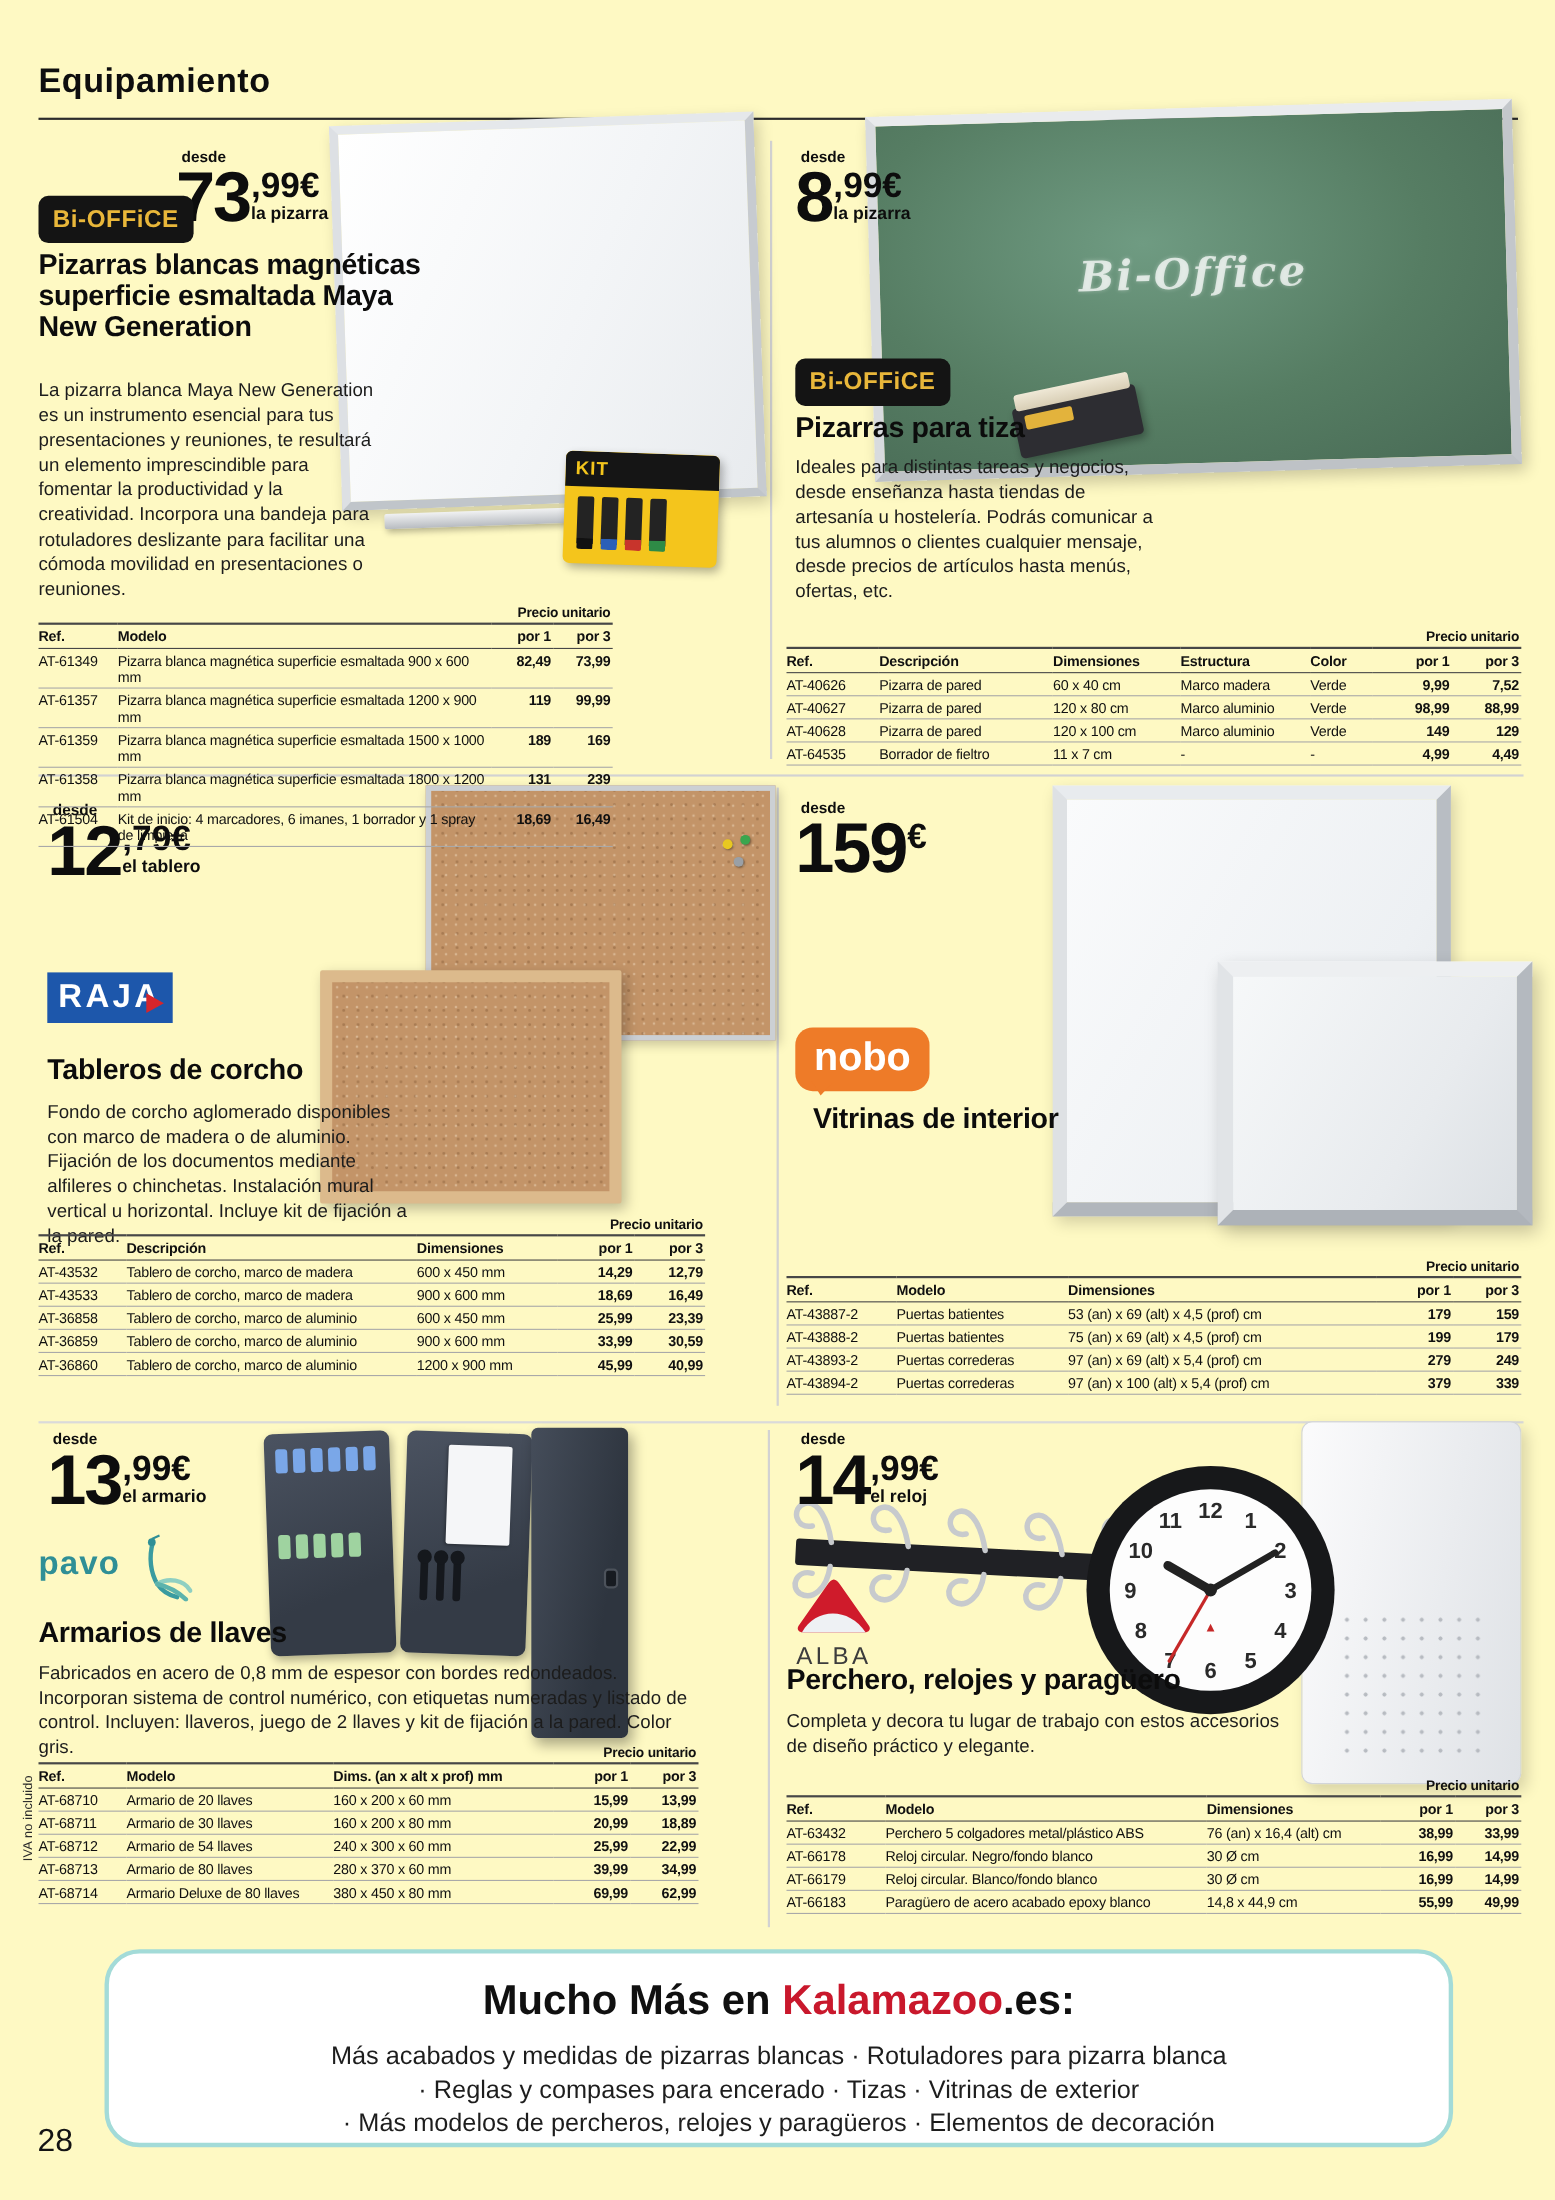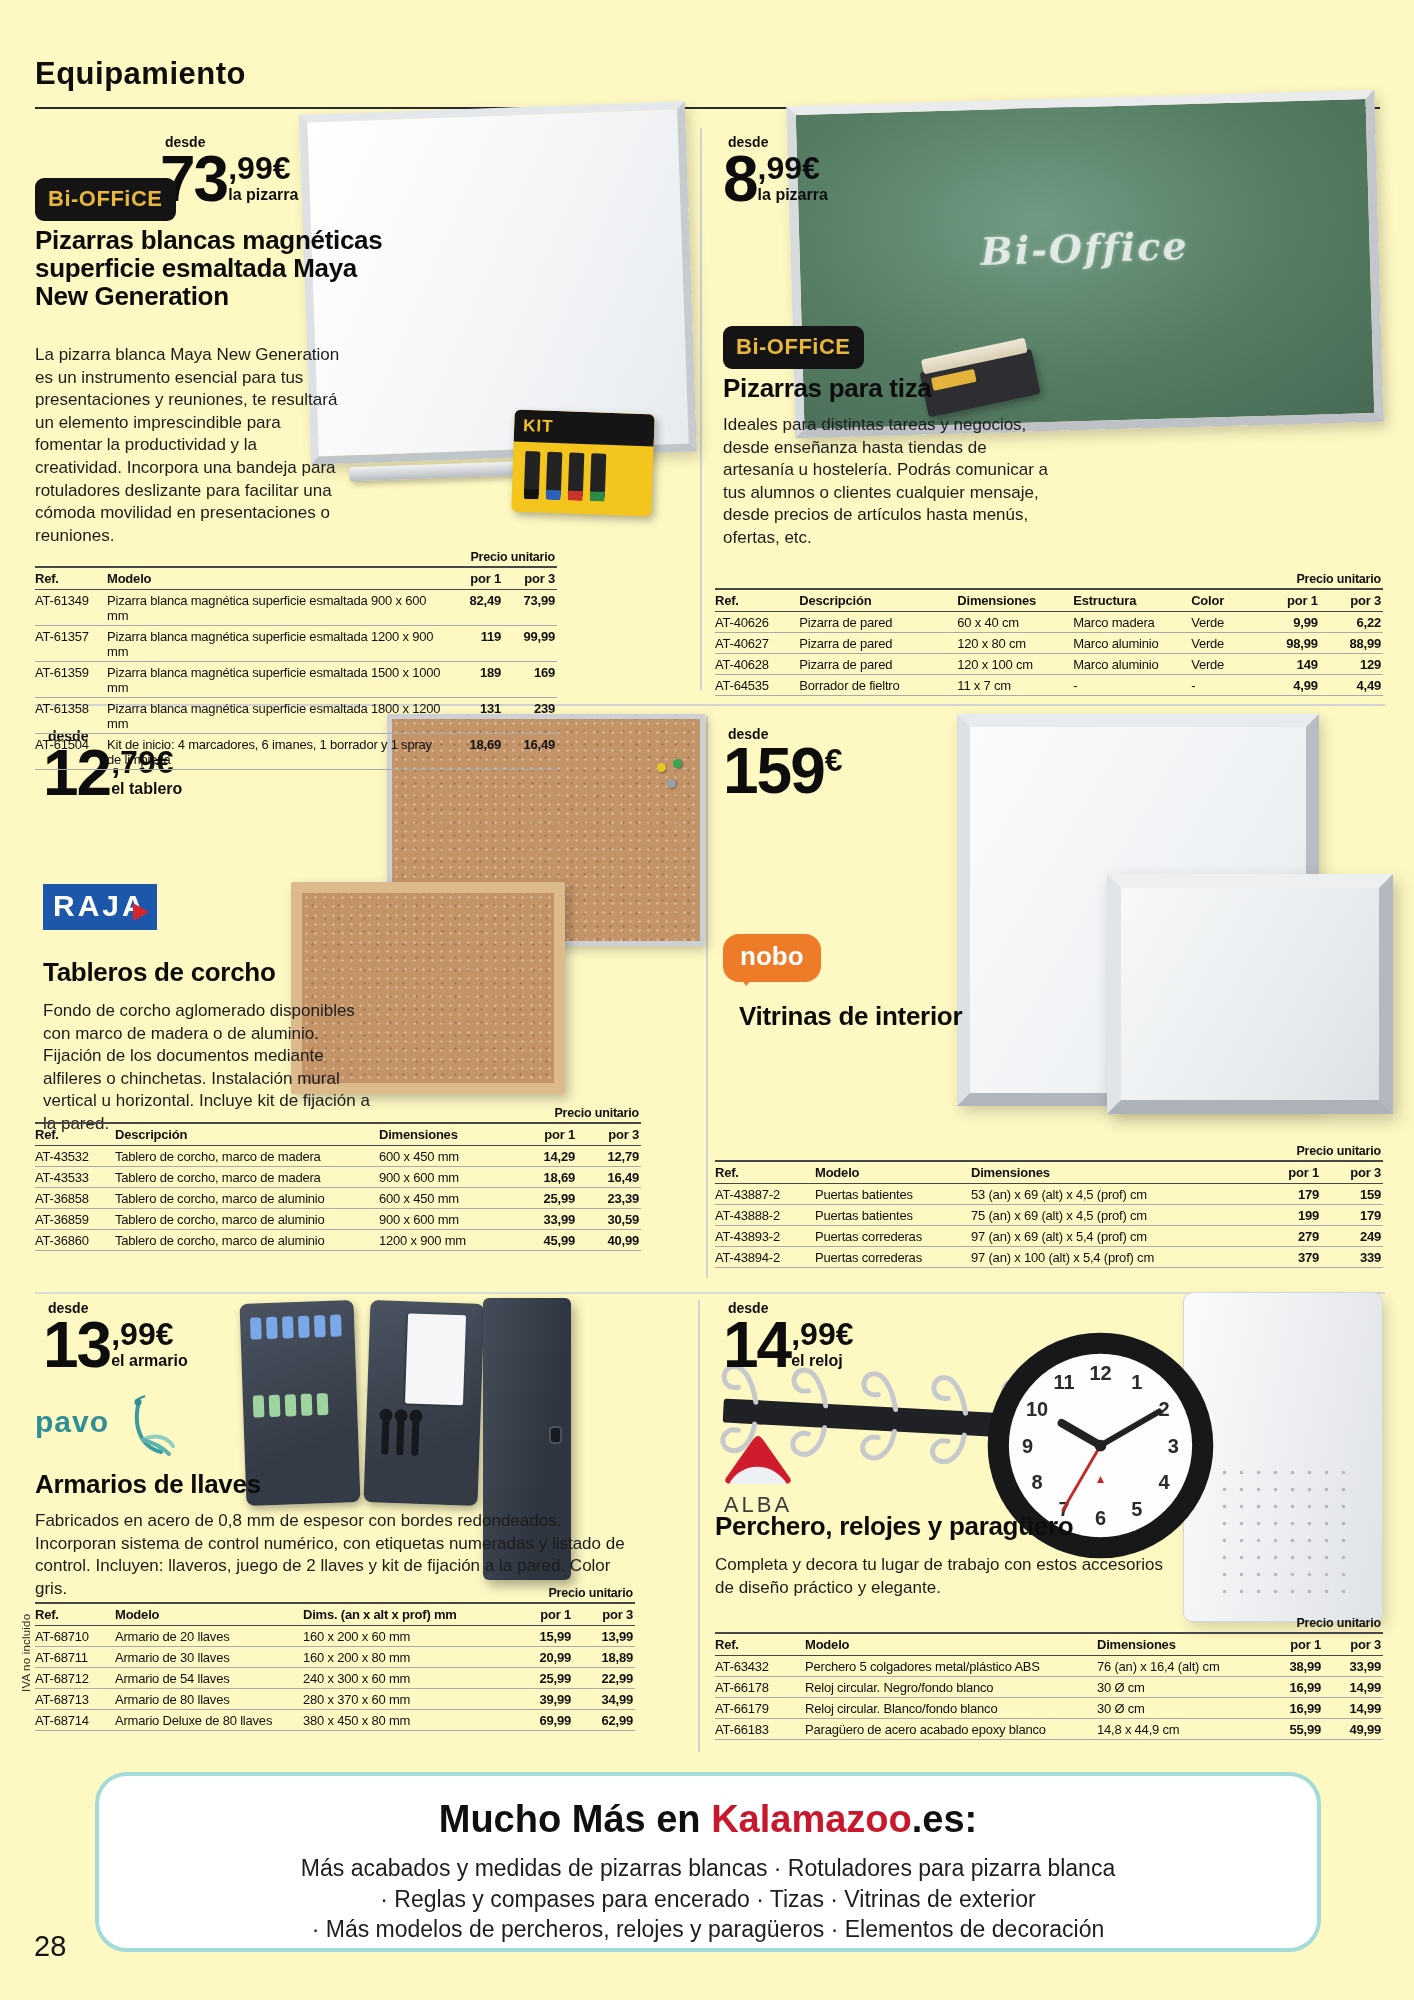--- a/index.html
+++ b/index.html
@@ -36,21 +36,21 @@
   .price { display:flex; align-items:flex-start; }
   .p-int { font-size:64px; font-weight:bold; line-height:.88; letter-spacing:-2px; color:#0d0d0d; }
   .p-side { display:flex; flex-direction:column; margin-left:1px; padding-top:3px; }
   .p-dec { font-size:32px; font-weight:bold; line-height:.9; color:#0d0d0d; }
   .p-unit { font-size:16px; font-weight:bold; margin-top:3px; color:#0d0d0d; white-space:nowrap; }
 
   
   .biooffice { display:inline-block; background:#141414; color:#e9b73a; font-weight:bold; font-size:22px; letter-spacing:.5px; padding:8px 13px 9px; border-radius:9px; position:absolute; z-index:5; }
   .raja { position:absolute; display:inline-flex; align-items:center; background:#1d57ab; color:#fff; font-weight:bold; font-size:30px; letter-spacing:3px; padding:5px 8px 7px 10px; z-index:5; }
   .raja-arrow { width:0; height:0; border-top:9px solid transparent; border-bottom:9px solid transparent; border-left:16px solid #d7252b; margin:12px 0 0 -14px; }
-  .nobo { position:absolute; display:inline-block; background:#ee7b28; color:#fff; font-weight:bold; font-size:26px; line-height:1; padding:9px 17px 13px; border-radius:16px; z-index:5; }
+  .nobo { position:absolute; display:inline-block; background:#ee7b28; color:#fff; font-weight:bold; font-size:36px; line-height:1; padding:9px 17px 13px; border-radius:16px; z-index:5; }
   .nobo:after { content:""; position:absolute; left:15px; bottom:-12px; width:0; height:0; border:8px solid transparent; border-top:13px solid #ee7b28; border-right-width:12px; }
   .pavo { position:absolute; display:flex; align-items:center; z-index:5; }
   .pavo-word { color:#2f8f96; font-size:30px; font-weight:bold; letter-spacing:1px; line-height:1; margin-bottom:6px; }
   .alba { position:absolute; z-index:6; width:86px; text-align:center; }
   .alba-word { font-size:22px; letter-spacing:3px; color:#3c3c3c; font-weight:normal; margin-top:2px; }
 
   
   .sec-title { position:absolute; font-size:26px; font-weight:bold; line-height:1.08; letter-spacing:-.3px; color:#0c0c0c; z-index:4; }
   .sec-desc { position:absolute; font-size:17px; line-height:1.33; color:#1c1c1c; z-index:4; }
 
@@ -295,21 +295,21 @@
           </tr>
         </thead>
         <tbody>
           <tr>
             <td class="">AT-40626</td>
             <td class="">Pizarra de pared</td>
             <td class="">60 x 40 cm</td>
             <td class="">Marco madera</td>
             <td class="">Verde</td>
             <td class="a-r">9,99</td>
-            <td class="a-r">6,22</td>
+            <td class="a-r">7,52</td>
           </tr>
           <tr>
             <td class="">AT-40627</td>
             <td class="">Pizarra de pared</td>
             <td class="">120 x 80 cm</td>
             <td class="">Marco aluminio</td>
             <td class="">Verde</td>
             <td class="a-r">98,99</td>
             <td class="a-r">88,99</td>
           </tr>

